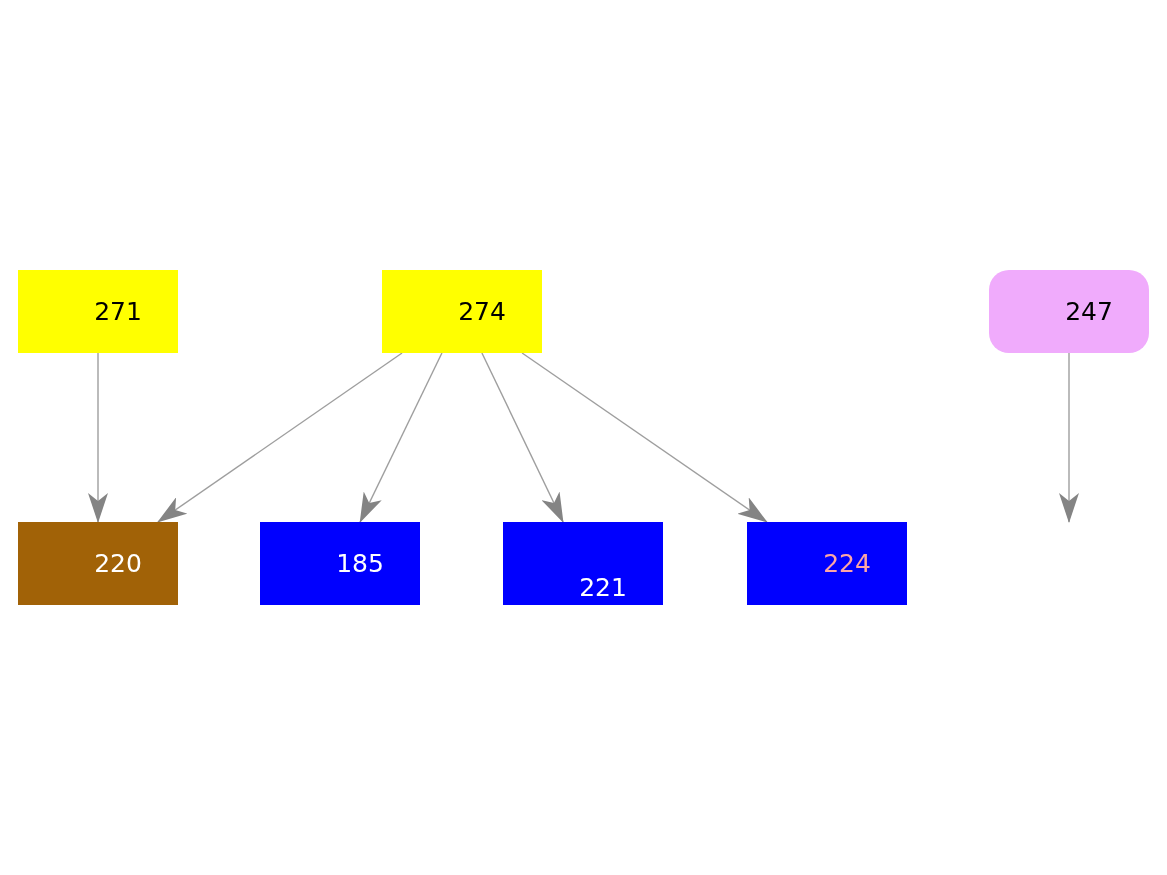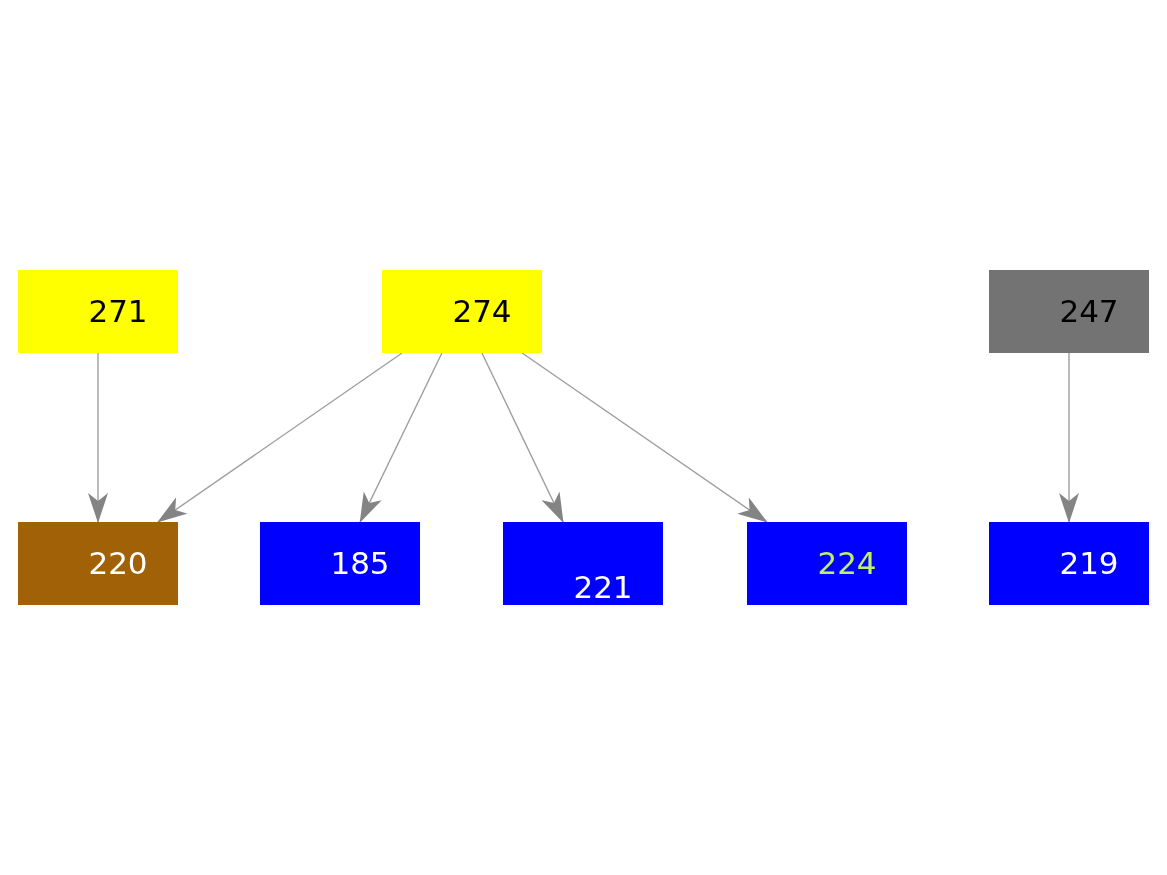--- a/index.html
+++ b/index.html
@@ -28,21 +28,21 @@
     left: 0;
     top: 0;
     width: 1167px;
     height: 875px;
   }
   .graph-node {
     position: absolute;
     display: flex;
     align-items: center;
     justify-content: center;
-    font-size: 31px;
+    font-size: 25px;
     line-height: 1;
     box-sizing: border-box;
     padding-left: 40px;
   }
 </style>
 </head>
 <body>
 
 <div class="canvas">
   <svg id="edge-layer" xmlns="http://www.w3.org/2000/svg" width="1167" height="875" viewBox="0 0 1167 875">
@@ -58,32 +58,29 @@
       <line x1="522.109126984127" y1="353" x2="766.890873015873" y2="522" stroke="#9e9e9e" stroke-width="1.4" marker-end="url(#arrow-head)"></line>
       <line x1="1069" y1="353" x2="1069" y2="522" stroke="#9e9e9e" stroke-width="1.4" marker-end="url(#arrow-head)"></line>
     </svg>
   <div id="node-layer">
       <div class="graph-node" style="left: 18px; top: 270px; width: 160px; height: 83px; background: rgb(255, 255, 0);">
         <span style="color: rgb(0, 0, 0);">271</span>
       </div>
       <div class="graph-node" style="left: 382px; top: 270px; width: 160px; height: 83px; background: rgb(255, 255, 0); text-align: right;">
         <span style="color: rgb(0, 0, 0);">274</span>
       </div>
-      <div class="graph-node" style="left: 989px; top: 270px; width: 160px; height: 83px; background: #737373;">
+      <div class="graph-node" style="left: 989px; top: 270px; width: 160px; height: 83px; background: #f0abfc; border-radius: 20px;">
         <span style="color: rgb(0, 0, 0);">247</span>
       </div>
       <div class="graph-node" style="left: 18px; top: 522px; width: 160px; height: 83px; background: #a16207; text-align: right;">
         <span style="color: rgb(255, 255, 255);">220</span>
       </div>
       <div class="graph-node" style="left: 260px; top: 522px; width: 160px; height: 83px; background: rgb(0, 0, 255);">
         <span style="color: rgb(255, 255, 255);">185</span>
       </div>
       <div class="graph-node" style="left: 503px; top: 522px; width: 160px; height: 83px; background: rgb(0, 0, 255);">
         <span style="color: rgb(255, 255, 255); margin-top: 48px;">221</span>
       </div>
       <div class="graph-node" style="left: 747px; top: 522px; width: 160px; height: 83px; background: rgb(0, 0, 255);">
-        <span style="color: #bef264;">224</span>
-      </div>
-      <div class="graph-node" style="left: 989px; top: 522px; width: 160px; height: 83px; background: rgb(0, 0, 255);">
-        <span style="color: rgb(255, 255, 255);">219</span>
+        <span style="color: #fca5a5;">224</span>
       </div>
     </div>
 </div>
 
 </body></html>

